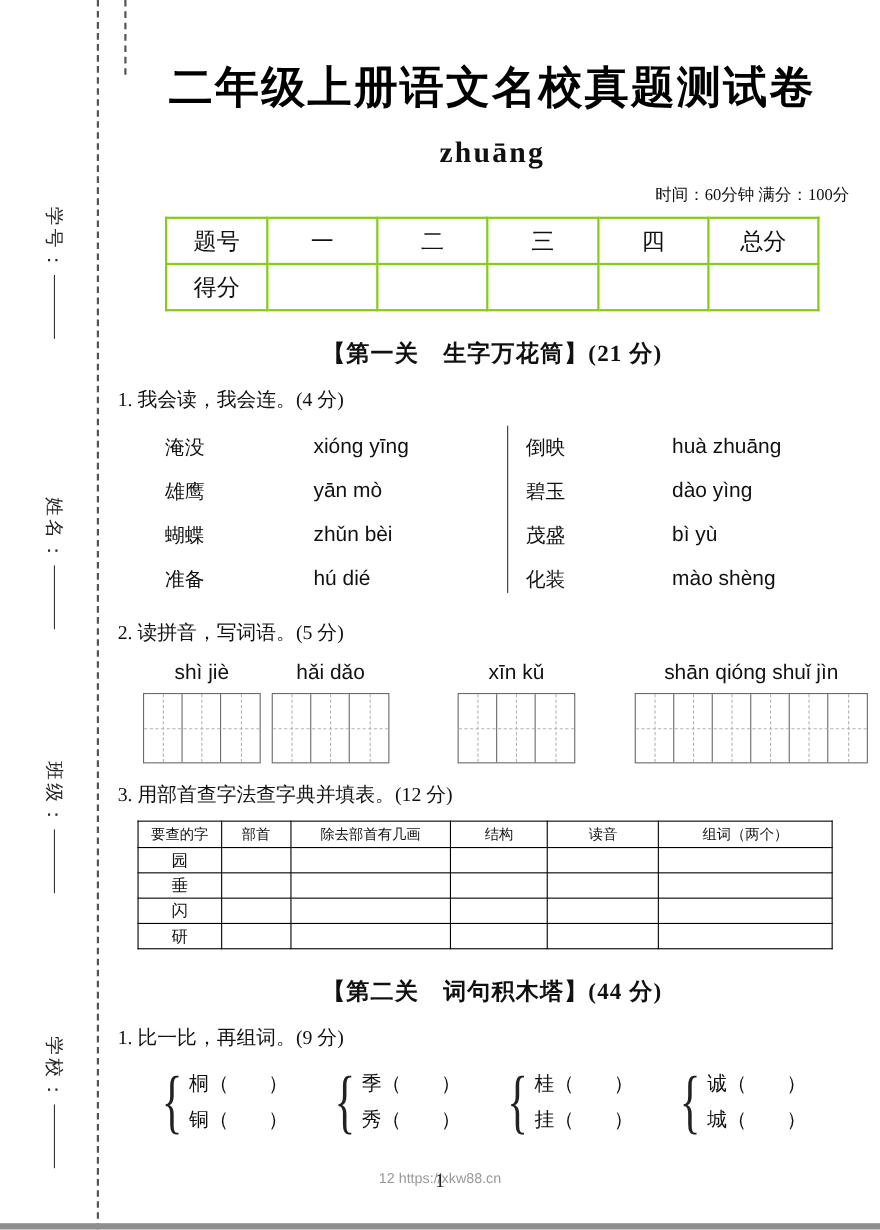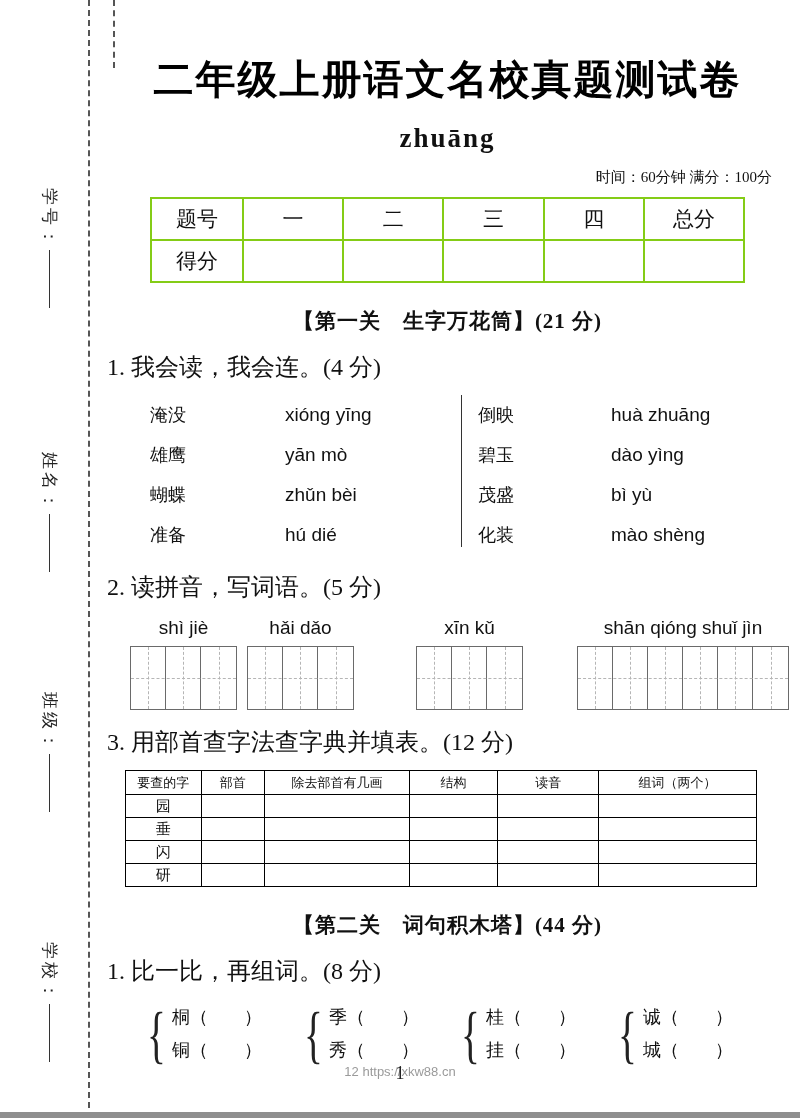--- a/index.html
+++ b/index.html
@@ -21,21 +21,21 @@
            font-weight:900; font-size:40px; letter-spacing:2px; color:#000; }
   .subtitle { margin-top:16px; text-align:center; font-weight:bold; font-size:27px; letter-spacing:2px; }
   .meta { margin-top:14px; text-align:right; padding-right:28px; font-size:15px; }
 
   table.score-table { margin:10px 0 0 55px; border-collapse:collapse; width:595px; table-layout:fixed; }
   table.score-table td { border:2px solid #84cc16; height:42px; text-align:center; font-size:21px; }
   table.score-table td.c0 { width:92px; }
 
   .sec-heading { margin-top:24px; text-align:center; font-family:Liberation Serif, serif;
                  font-weight:bold; font-size:21px; letter-spacing:1px; }
-  .q-label { margin:16px 0 0 12px; font-size:24px; }
+  .q-label { margin:16px 0 0 12px; font-size:18px; }
 
   
   .match-area { display:flex; margin:12px 0 0 55px; align-items:flex-start; }
   .mcol { display:flex; flex-direction:column; }
   .mcol div { height:40px; line-height:40px; }
   .col-w1 { width:135px; font-size:18px; }
   .col-p1 { width:176px; font-size:19px; font-family:"Liberation Sans","DejaVu Sans",sans-serif; }
   .mdivider { width:0; border-left:1.5px solid #333; height:152px; margin-right:16px; }
   .col-w2 { width:133px; font-size:18px; }
   .col-p2 { width:170px; font-size:19px; font-family:"Liberation Sans","DejaVu Sans",sans-serif; }
@@ -235,21 +235,21 @@
           <td></td>
           <td></td>
           <td></td>
           <td></td>
         </tr>
       </tbody>
     </table>
 
     <div class="sec-heading">【第二关　词句积木塔】(44 分)</div>
 
-    <div class="q-label">1. 比一比，再组词。(8 分)</div>
+    <div class="q-label">1. 比一比，再组词。(9 分)</div>
     <div class="pairs-row">
       <div class="pair">
         <span class="brace">{</span>
         <div class="pair-words">
           <div>桐（　　）</div>
           <div>铜（　　）</div>
         </div>
       </div>
       <div class="pair">
         <span class="brace">{</span>

